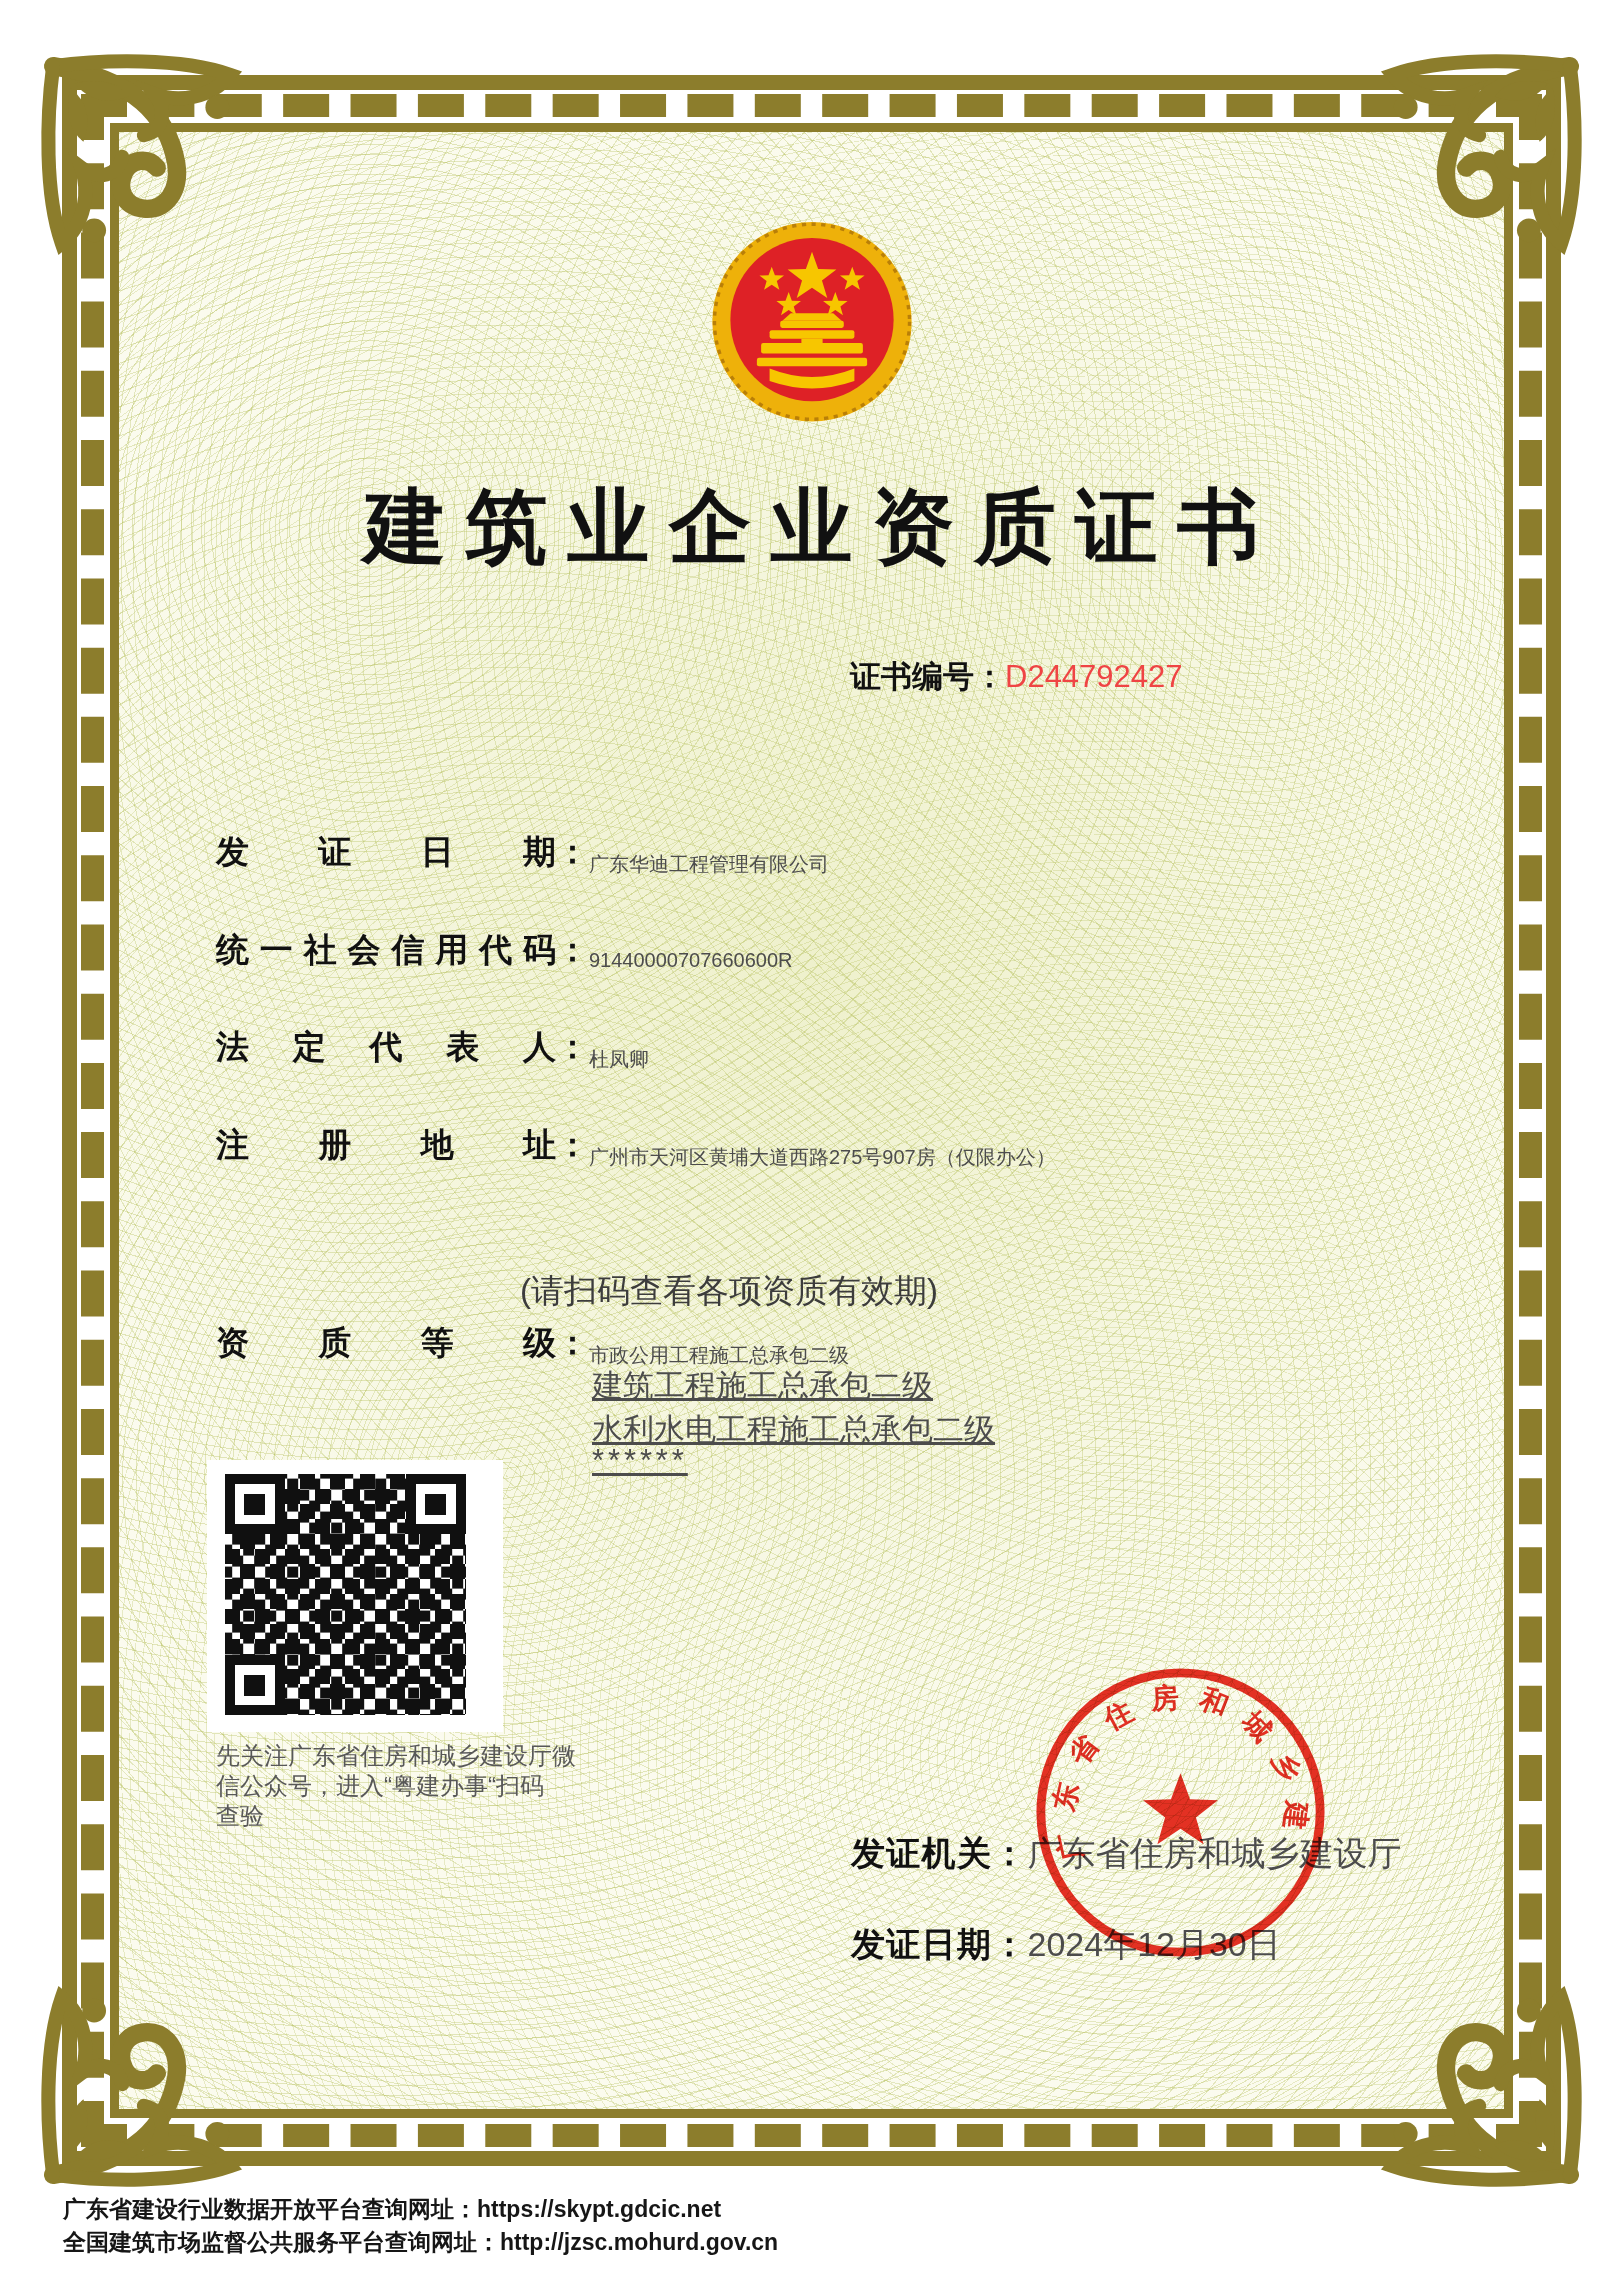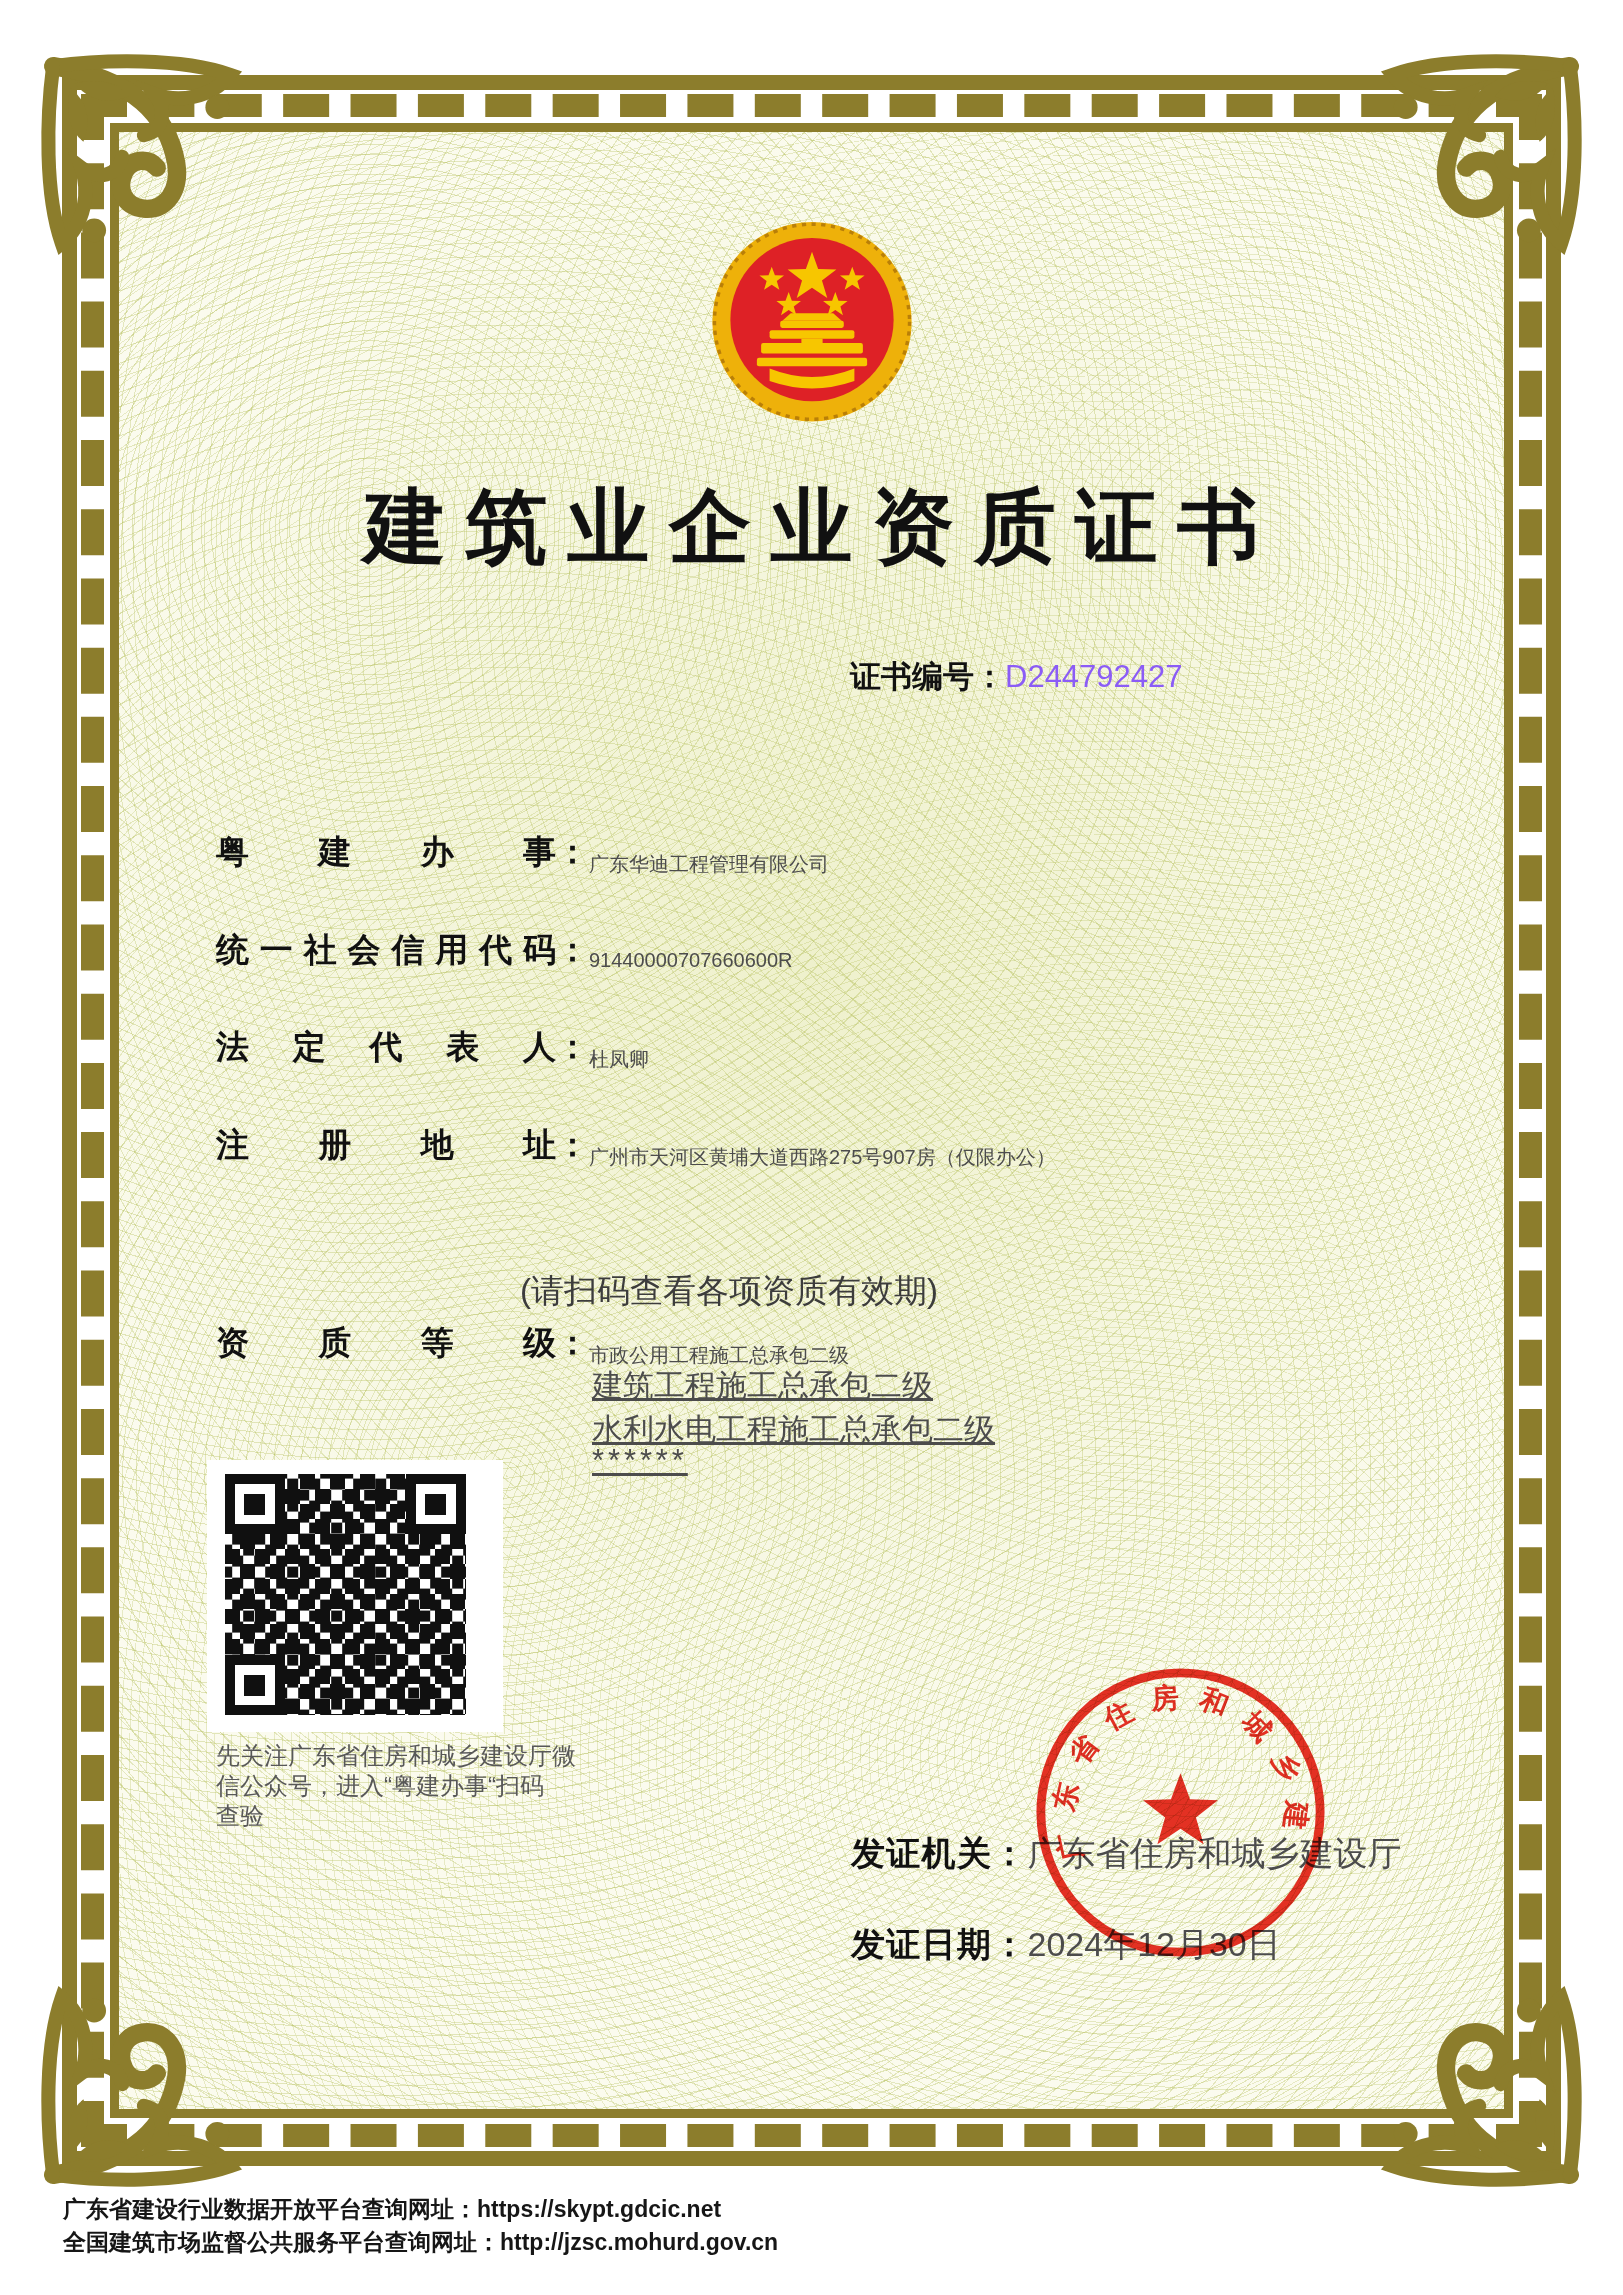--- a/index.html
+++ b/index.html
@@ -40,21 +40,21 @@
   
   .content{position:absolute;inset:0;}
   .emblem{position:absolute;left:706px;top:220px;width:212px;height:212px;}
   .title{
     position:absolute;left:0;right:0;top:473px;text-align:center;
     font-size:82px;font-weight:900;letter-spacing:19.6px;color:var(--ink);
     text-indent:19.6px;white-space:nowrap;
   }
   .certno{position:absolute;left:850px;top:656px;font-size:31px;white-space:nowrap;}
   .certno .lbl{font-weight:bold;color:var(--ink);}
-  .certno .val{color:#8b5cf6;text-align:center;}
+  .certno .val{color:#ef4444;text-align:center;}
 
   .row{position:absolute;left:216px;font-size:33px;white-space:nowrap;}
   .flabel{display:inline-block;width:340px;text-align:justify;text-align-last:justify;
           font-weight:bold;color:var(--ink);vertical-align:top;}
   .colon{font-weight:bold;color:var(--ink);display:inline-block;width:33px;vertical-align:top;}
   .fval{color:var(--val);font-size:20px;display:inline-block;vertical-align:top;padding-top:1.3px;margin-top:20px;}
   .subline{position:absolute;color:var(--val);font-size:31px;white-space:nowrap;left:592px;text-decoration:underline;}
   .note{position:absolute;left:520px;top:1269px;font-size:33px;color:#3c3c3c;}
 
   
@@ -151,21 +151,21 @@
       </g>
     </svg>
 
     <h1 class="title">建筑业企业资质证书</h1>
 
     <div class="certno">
       <span class="lbl">证书编号：</span><span class="val">D244792427</span>
     </div>
 
     <div class="row" style="top:830px">
-      <span class="flabel">粤建办事</span><span class="colon">：</span><span class="fval">广东华迪工程管理有限公司</span>
+      <span class="flabel">发证日期</span><span class="colon">：</span><span class="fval">广东华迪工程管理有限公司</span>
     </div>
     <div class="row" style="top:928px">
       <span class="flabel">统一社会信用代码</span><span class="colon">：</span><span class="fval">91440000707660600R</span>
     </div>
     <div class="row" style="top:1025px">
       <span class="flabel">法定代表人</span><span class="colon">：</span><span class="fval">杜凤卿</span>
     </div>
     <div class="row" style="top:1123px">
       <span class="flabel">注册地址</span><span class="colon">：</span><span class="fval">广州市天河区黄埔大道西路275号907房（仅限办公）</span>
     </div>

